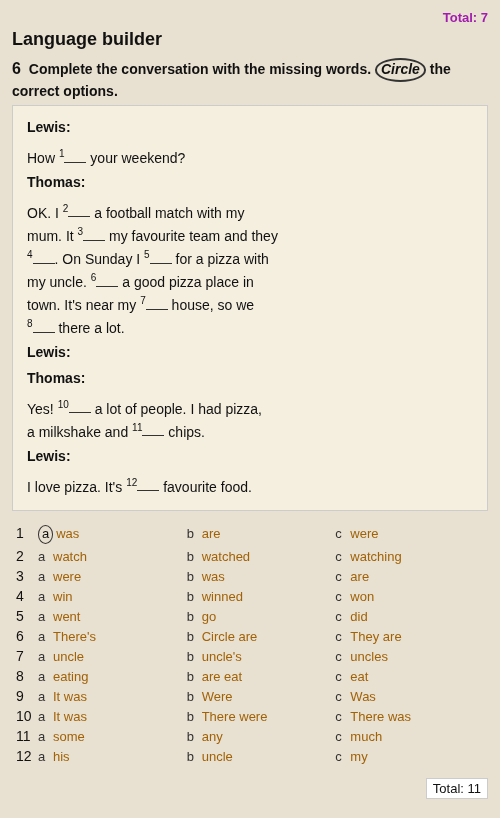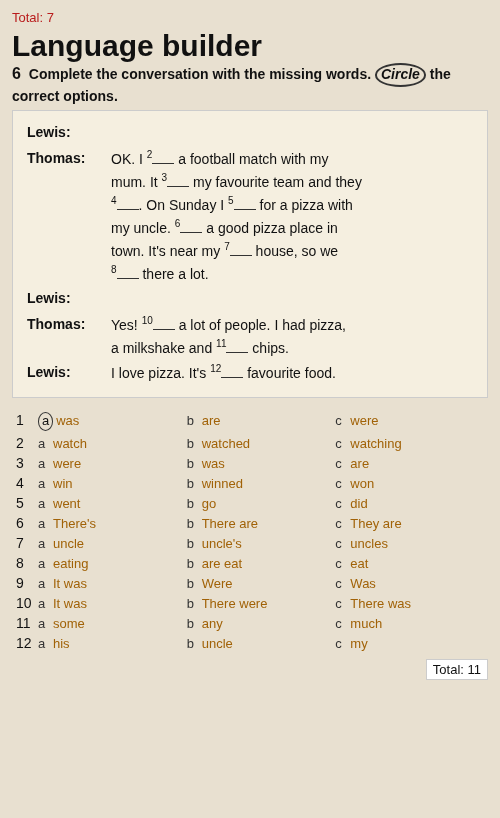--- a/index.html
+++ b/index.html
@@ -6,27 +6,30 @@
     body {
       font-family: Arial, sans-serif;
       font-size: 14px;
       background: #e8e0d0;
       width: 500px;
       min-height: 818px;
       padding: 10px 12px;
       color: #111;
     }
     .total-top {
+      text-align: right;
       font-size: 13px;
       margin-bottom: 4px;
-      color: #b91c1c;
+      color: #a21caf;
+      font-weight: bold;
     }
     .page-title {
-      font-size: 30px;
-      font-weight: bold;
+      font-size: 18px;
+      font-weight: bold;
+      margin-bottom: 8px;
       color: #111;
     }
     .instruction {
       font-size: 14px;
       font-weight: bold;
       margin-bottom: 4px;
       line-height: 1.4;
     }
     .instruction .num {
       font-size: 16px;
@@ -42,22 +45,23 @@
     }
     .conversation-box {
       background: #f5efe0;
       border: 1px solid #ccc;
       padding: 10px 14px;
       margin-bottom: 14px;
       line-height: 1.7;
     }
     .conv-row {
       display: flex;
-      gap: 22px;
+      gap: 6px;
       margin-bottom: 2px;
+      flex-direction: column;
     }
     .speaker {
       font-weight: bold;
       min-width: 62px;
       flex-shrink: 0;
     }
     .conv-text {
       flex: 1;
       line-height: 1.6;
     }
@@ -101,21 +105,21 @@
     .circled-a {
       display: inline-block;
       border: 1.5px solid #333;
       border-radius: 50%;
       padding: 0 3px;
       font-size: 13px;
       line-height: 1.3;
     }
     .total-bottom {
       text-align: right;
-      margin-top: 4px;
+      margin-top: 10px;
       font-size: 13px;
       background: #fff;
       display: inline-block;
       float: right;
       padding: 2px 6px;
       border: 1px solid #ccc;
     }
     .clearfix::after { content: ''; display: table; clear: both; }
   </style>
 </head>
@@ -129,20 +133,23 @@
   <span class="num">6</span>
   <span>Complete the conversation with the missing words.</span>
   <span class="circle-word">Circle</span>
   <span> </span><span>the correct options.</span>
 </div>
 
 <div class="conversation-box">
 
   <div class="conv-row">
     <span class="speaker">Lewis:</span>
+    <span class="conv-text">
+      How <sup class="sup">1</sup><span class="blank"></span> your weekend?
+    </span>
   </div>
 
   <div class="conv-row">
     <span class="speaker">Thomas:</span>
     <span class="conv-text">
       OK. I <sup class="sup">2</sup><span class="blank"></span> a football match with my<br>
       mum. It <sup class="sup">3</sup><span class="blank"></span> my favourite team and they<br>
       <sup class="sup">4</sup><span class="blank"></span>. On Sunday I <sup class="sup">5</sup><span class="blank"></span> for a pizza with<br>
       my uncle. <sup class="sup">6</sup><span class="blank"></span> a good pizza place in<br>
       town. It's near my <sup class="sup">7</sup><span class="blank"></span> house, so we<br>
@@ -248,21 +255,21 @@
       </div>
     </div>
     <div class="answer-row">
       <span class="q-num">6</span>
       <div class="opt">
         <span class="opt-label">a</span>
         <span class="opt-text">There's</span>
       </div>
       <div class="opt">
         <span class="opt-label">b</span>
-        <span class="opt-text">There are</span>
+        <span class="opt-text">Circle are</span>
       </div>
       <div class="opt">
         <span class="opt-label">c</span>
         <span class="opt-text">They are</span>
       </div>
     </div>
     <div class="answer-row">
       <span class="q-num">7</span>
       <div class="opt">
         <span class="opt-label">a</span>

